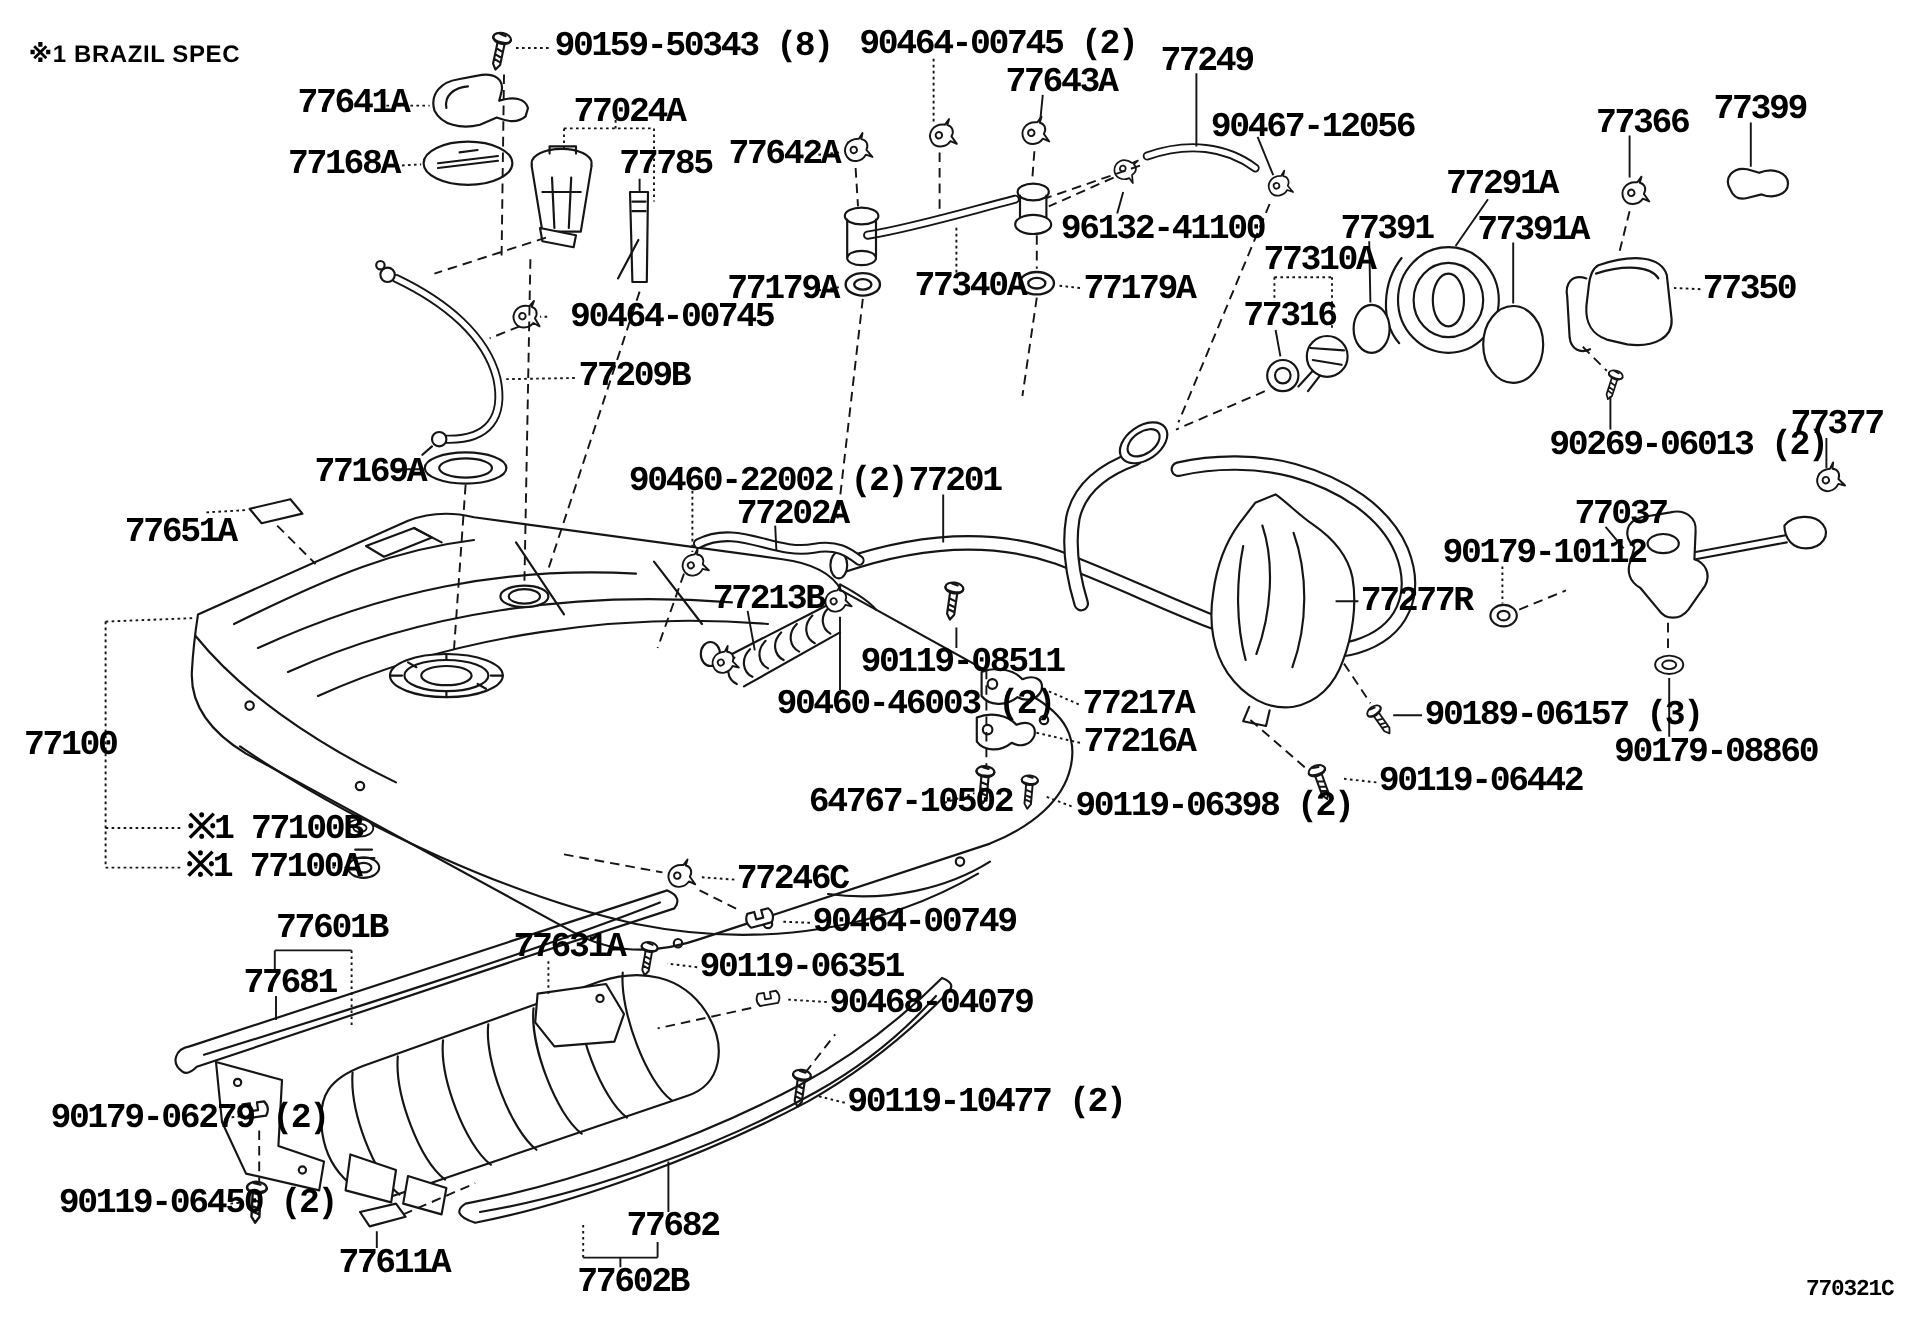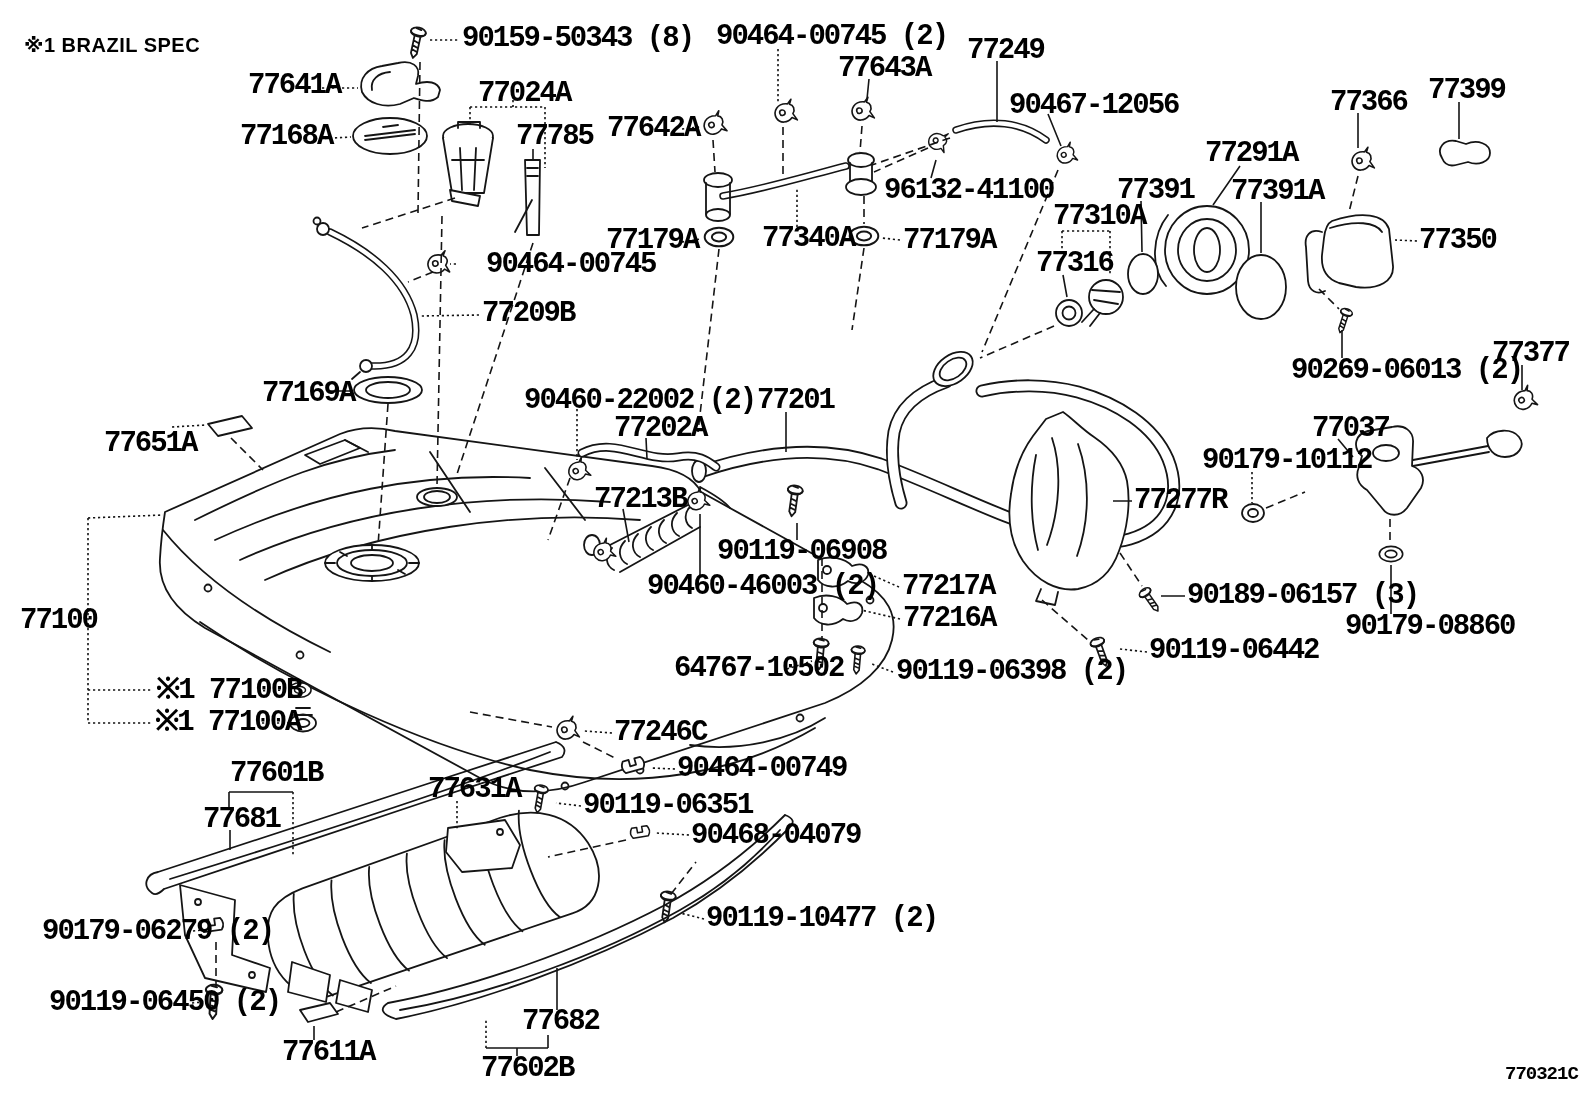--- a/index.html
+++ b/index.html
@@ -295,29 +295,29 @@
 <div class="plabel" style="left:1330px;top:93px">77366</div>
 <div class="plabel" style="left:1428px;top:81px">77399</div>
 <div class="plabel" style="left:1205px;top:144px">77291A</div>
 <div class="plabel" style="left:1117px;top:181px">77391</div>
 <div class="plabel" style="left:1231px;top:182px">77391A</div>
 <div class="plabel" style="left:1053px;top:207px">77310A</div>
 <div class="plabel" style="left:1036px;top:254px">77316</div>
 <div class="plabel" style="left:1419px;top:231px">77350</div>
 <div class="plabel" style="left:1291px;top:361px">90269-06013 (2)</div>
 <div class="plabel" style="left:1492px;top:344px">77377</div>
-<div class="plabel" style="left:486px;top:255px">90464-00745</div>
+<div class="plabel" style="left:475px;top:255px">90464-00745</div>
 <div class="plabel" style="left:482px;top:304px">77209B</div>
 <div class="plabel" style="left:262px;top:384px">77169A</div>
 <div class="plabel" style="left:104px;top:434px">77651A</div>
 <div class="plabel" style="left:524px;top:391px">90460-22002 (2)</div>
 <div class="plabel" style="left:614px;top:419px">77202A</div>
 <div class="plabel" style="left:757px;top:391px">77201</div>
 <div class="plabel" style="left:594px;top:490px">77213B</div>
-<div class="plabel" style="left:717px;top:542px">90119-06908</div>
+<div class="plabel" style="left:717px;top:542px">90119-08511</div>
 <div class="plabel" style="left:647px;top:577px">90460-46003 (2)</div>
 <div class="plabel" style="left:902px;top:577px">77217A</div>
 <div class="plabel" style="left:903px;top:609px">77216A</div>
 <div class="plabel" style="left:674px;top:659px">64767-10502</div>
 <div class="plabel" style="left:896px;top:662px">90119-06398 (2)</div>
 <div class="plabel" style="left:20px;top:611px">77100</div>
 <div class="plabel" style="left:156px;top:681px">※1 77100B</div>
 <div class="plabel" style="left:155px;top:713px">※1 77100A</div>
 <div class="plabel" style="left:614px;top:723px">77246C</div>
 <div class="plabel" style="left:677px;top:759px">90464-00749</div>

